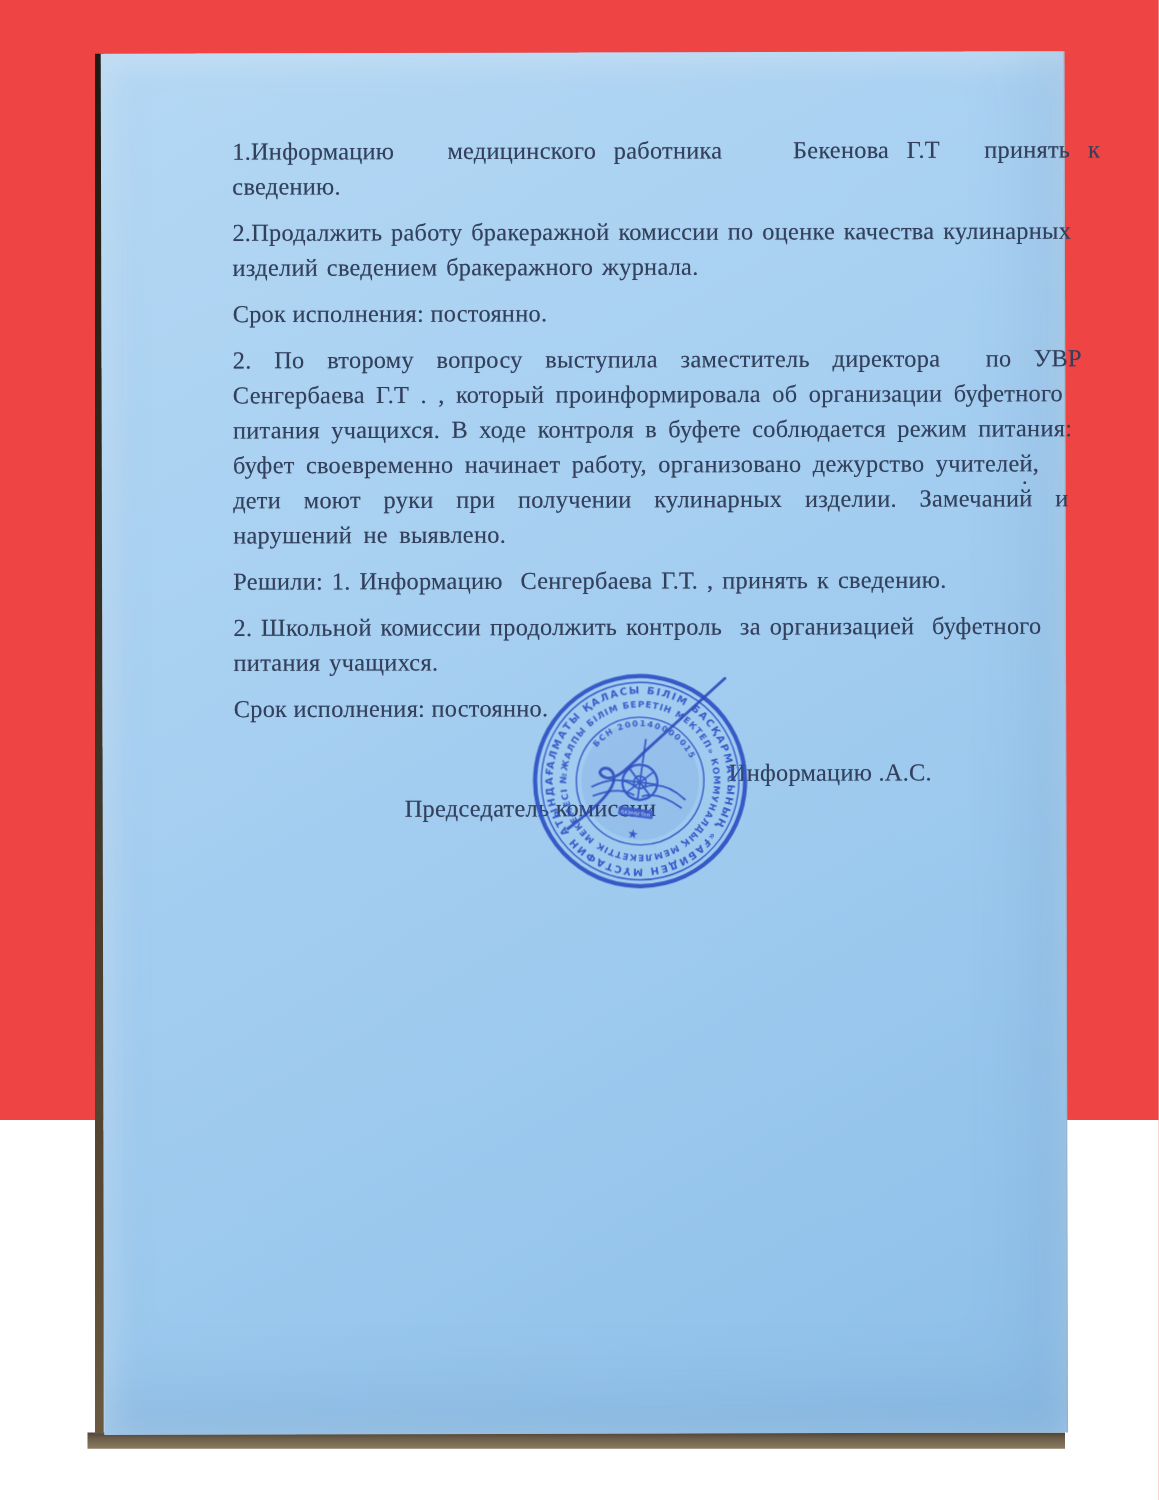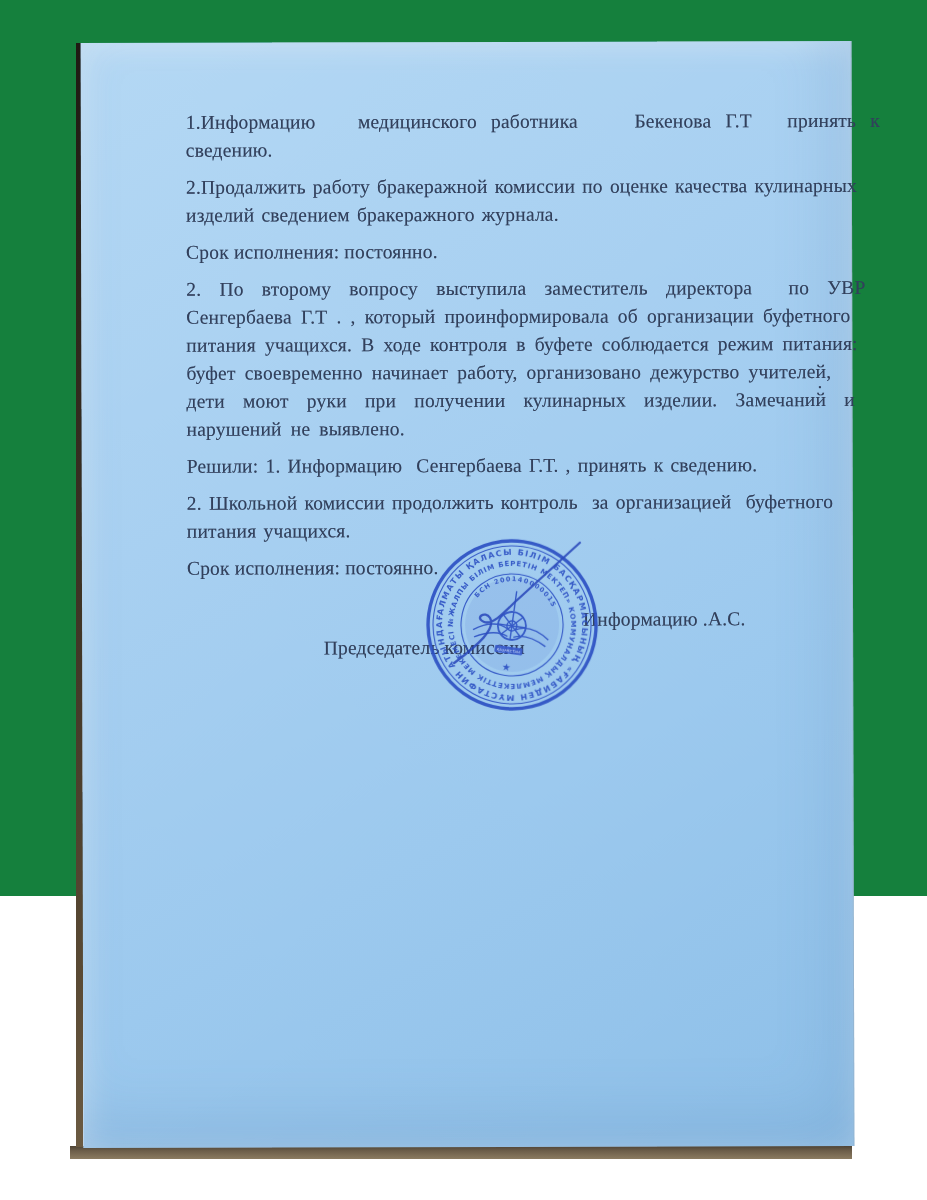--- a/index.html
+++ b/index.html
@@ -2,21 +2,21 @@
 <html><head>
 <meta charset="utf-8">
 <style>
   html,body{margin:0;padding:0;}
   body{
     width:927px;height:1200px;
     background:#ffffff;
     font-family:"Liberation Serif", serif;
     overflow:hidden;
   }
-  .photo{position:relative;width:927px;height:896px;background:#15803d;}
+  .photo{position:relative;width:927px;height:896px;background:#ef4444;}
 
   
   .table-strip{
     position:absolute;left:70px;top:1146px;width:782px;height:13px;
     background:linear-gradient(180deg,#4e4436 0%,#6b5d49 35%,#8b7b61 100%);
   }
   
   .paper-left-edge{
     position:absolute;left:76px;top:43px;width:7px;height:1104px;
     background:linear-gradient(180deg,#1f1a13 0%,#3a3023 45%,#5a4a34 85%,#6b5a42 100%);

